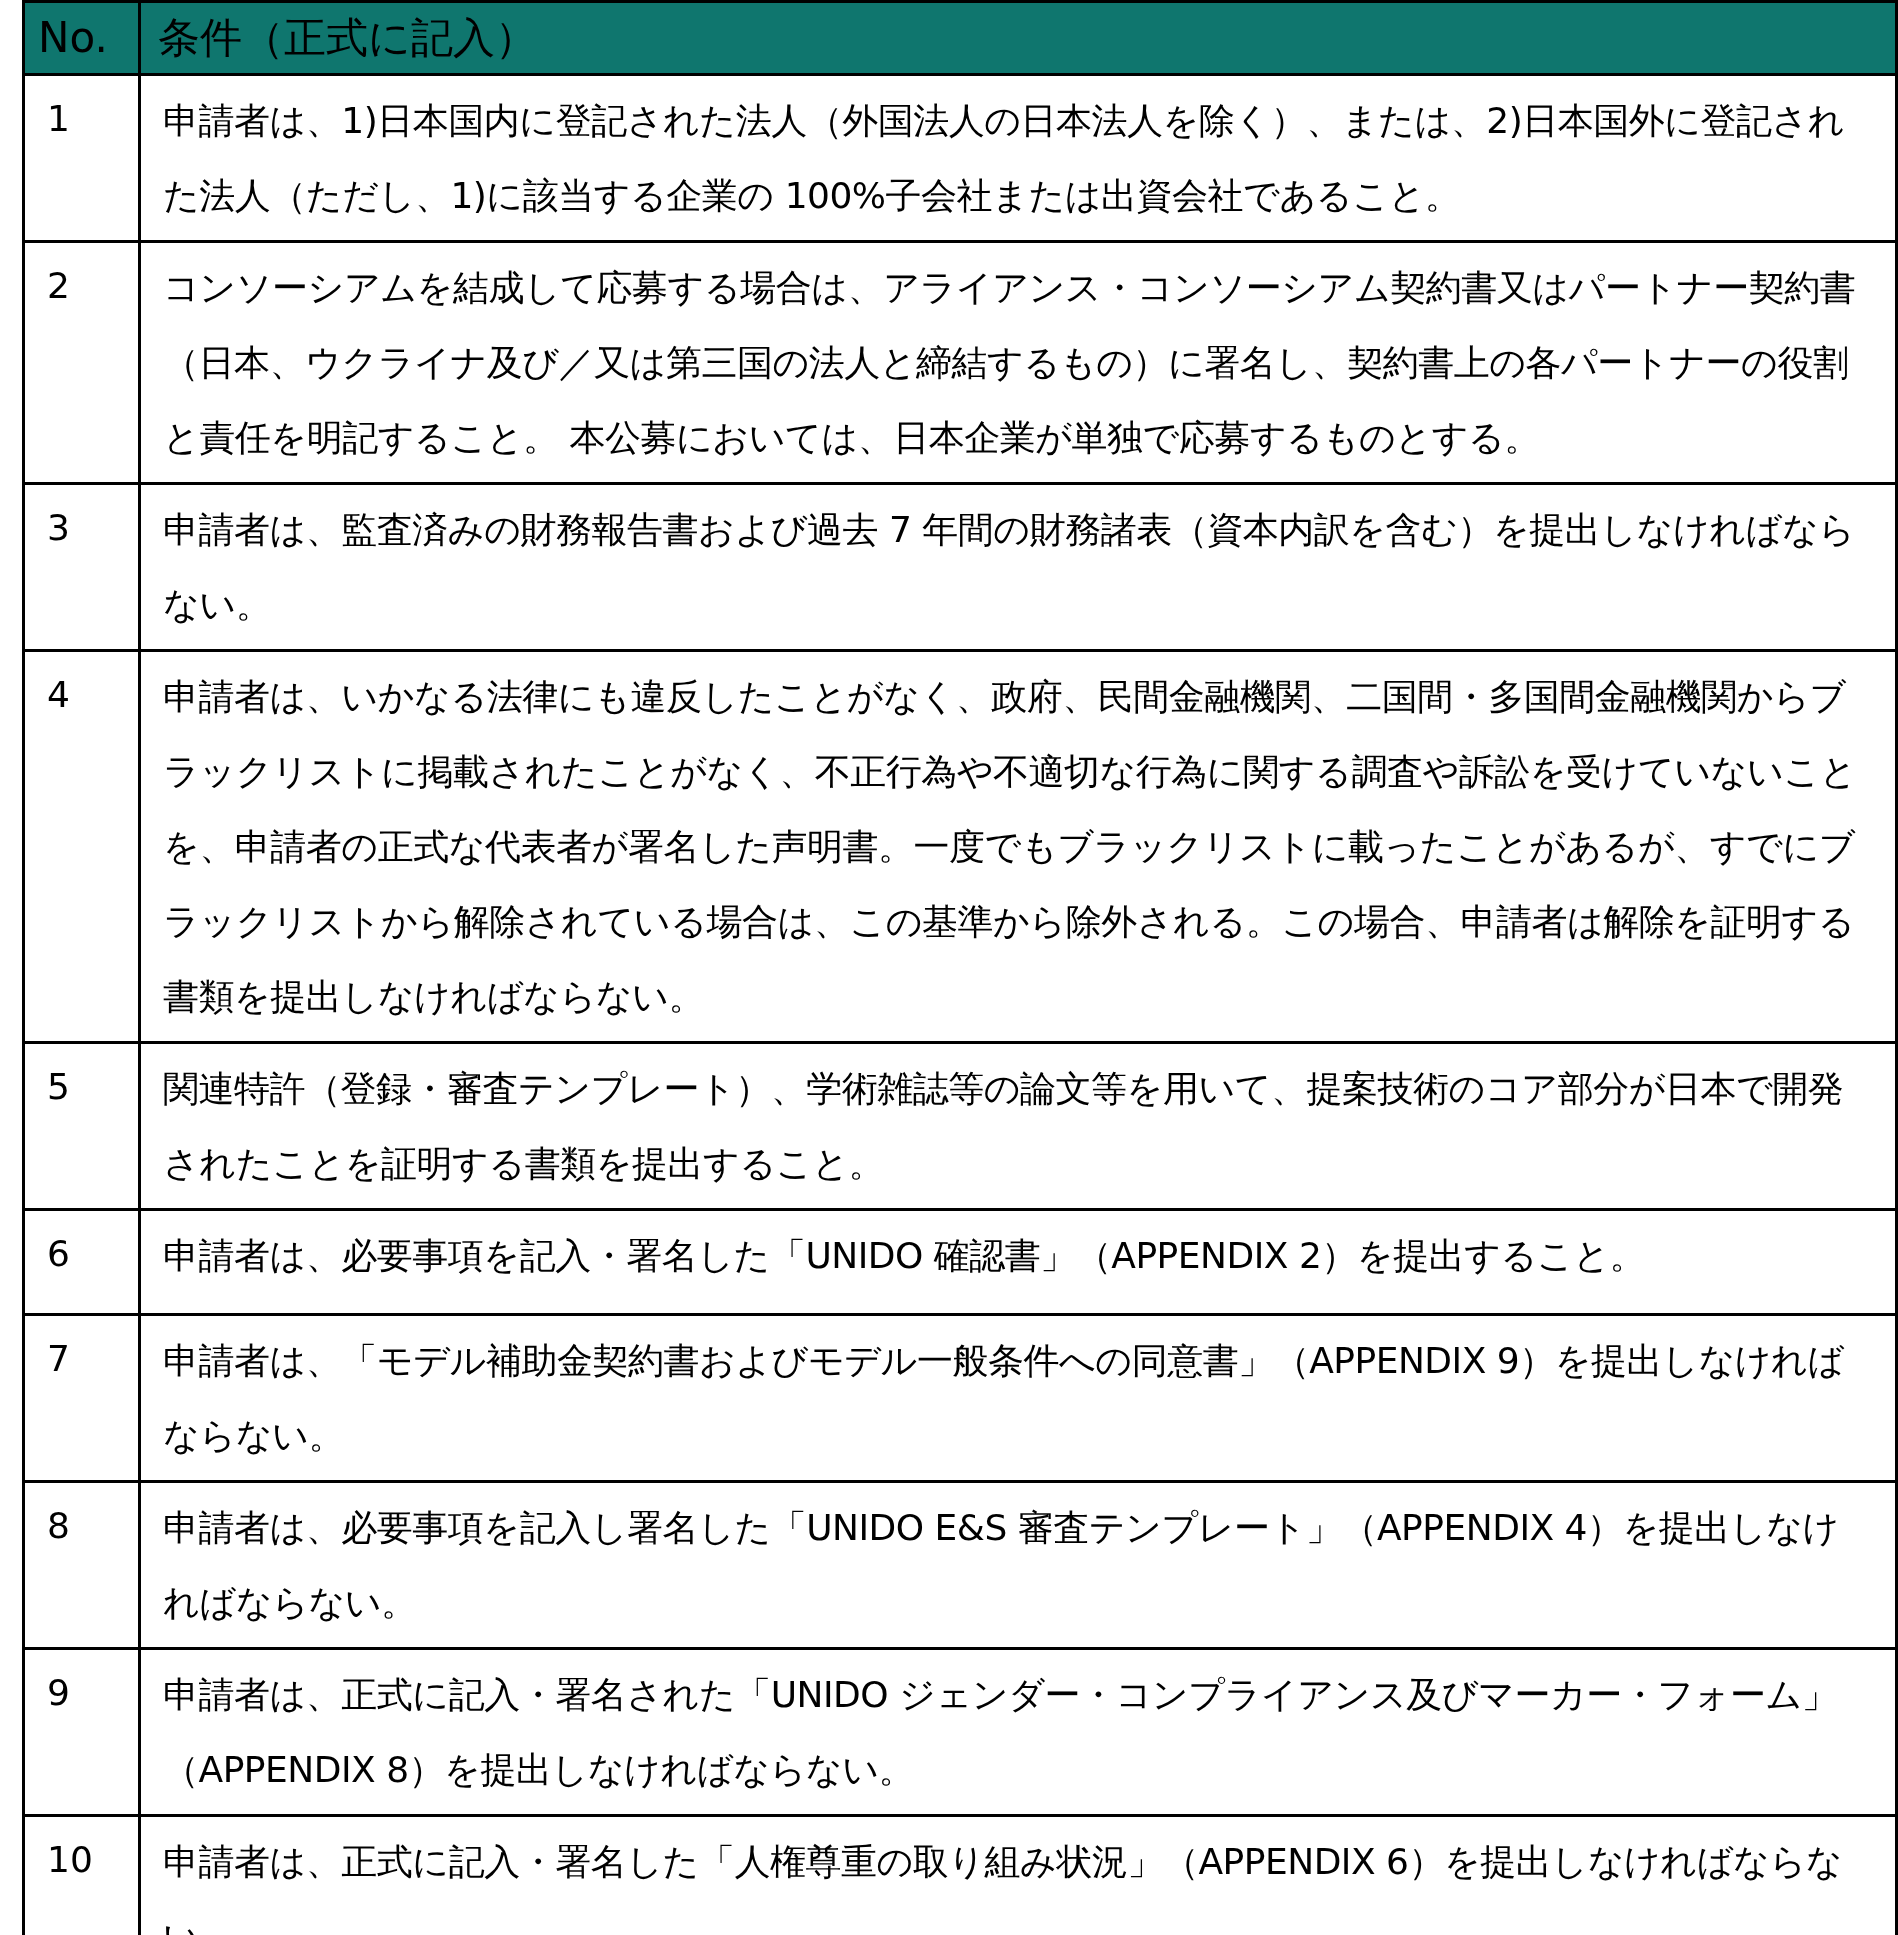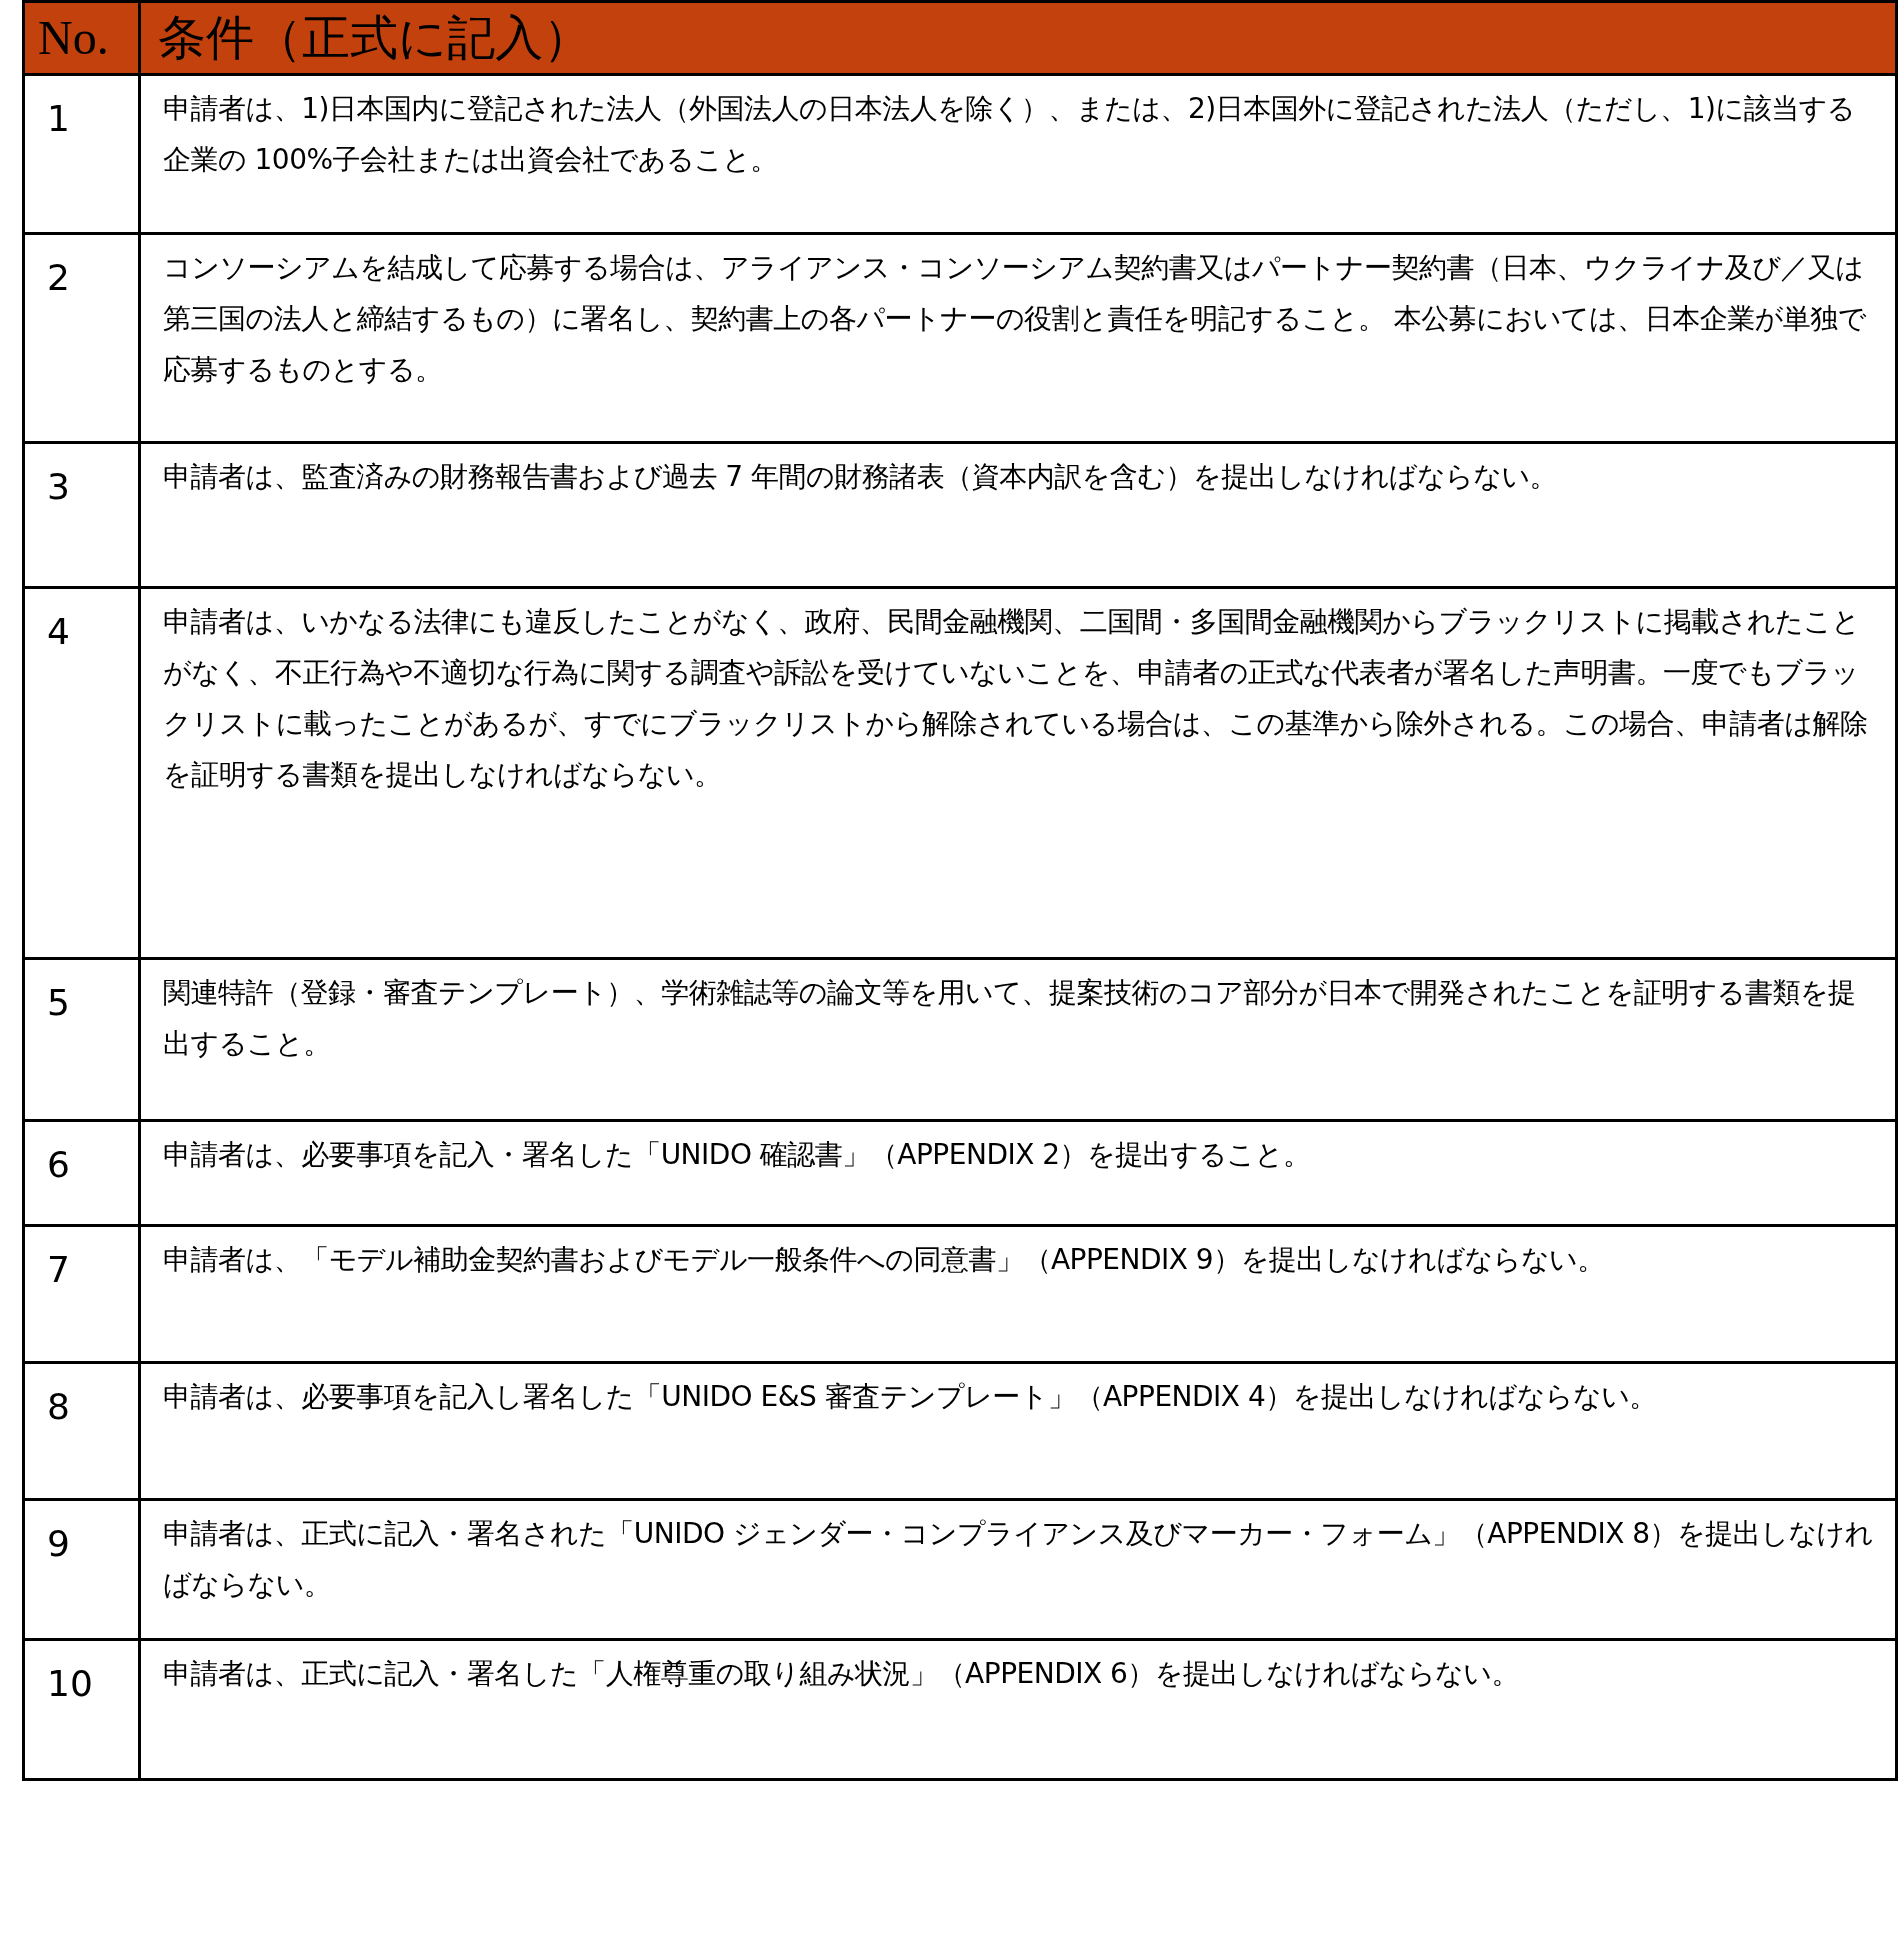--- a/index.html
+++ b/index.html
@@ -8,25 +8,25 @@
     table.conditions {
       position: absolute; left: 22px; top: 0; width: 1873px;
       border-collapse: collapse; table-layout: fixed;
     }
     table.conditions col.no-col { width: 116px; }
     table.conditions col.text-col { width: 1757px; }
     th, td {
       border: 3px solid #000; vertical-align: top; text-align: left;
       font-weight: normal; padding: 0;
     }
-    th { background: #c2410c; height: 70px; font-size: 48px; line-height: 70px; font-family: Liberation Serif, serif; }
+    th { background: #0f766e; height: 70px; font-size: 42px; line-height: 70px; }
     th.no-h { padding-left: 13px; }
     th.txt-h { padding-left: 17px; }
     td.no { font-size: 36px; padding-left: 22px; padding-top: 22px; }
-    td.txt { font-size: 28px; line-height: 51px; padding: 7px 20px 7px 22px;
+    td.txt { font-size: 36px; line-height: 75px; padding: 7px 20px 7px 22px;
              letter-spacing: -0.5px; }
     tr.r1 td { height: 159px; }
     tr.r2 td { height: 209px; }
     tr.r3 td { height: 145px; }
     tr.r4 td { height: 371px; }
     tr.r5 td { height: 162px; }
     tr.r6 td { height: 105px; }
     tr.r7 td { height: 137px; }
     tr.r8 td { height: 137px; }
     tr.r9 td { height: 140px; }

